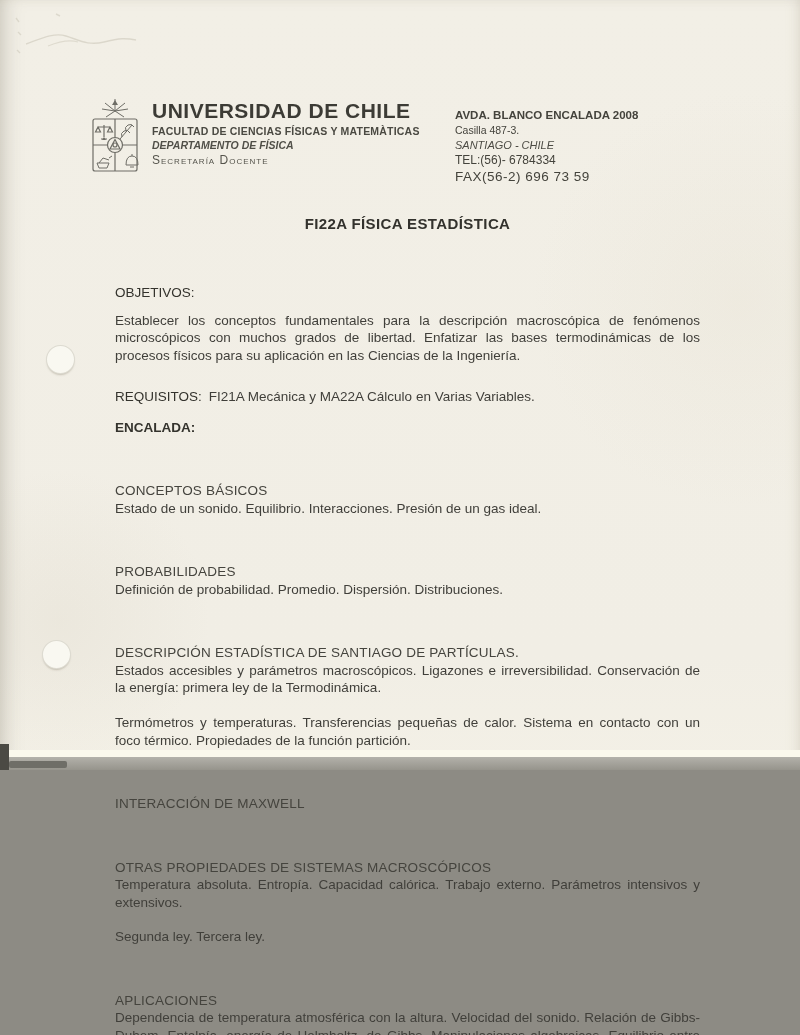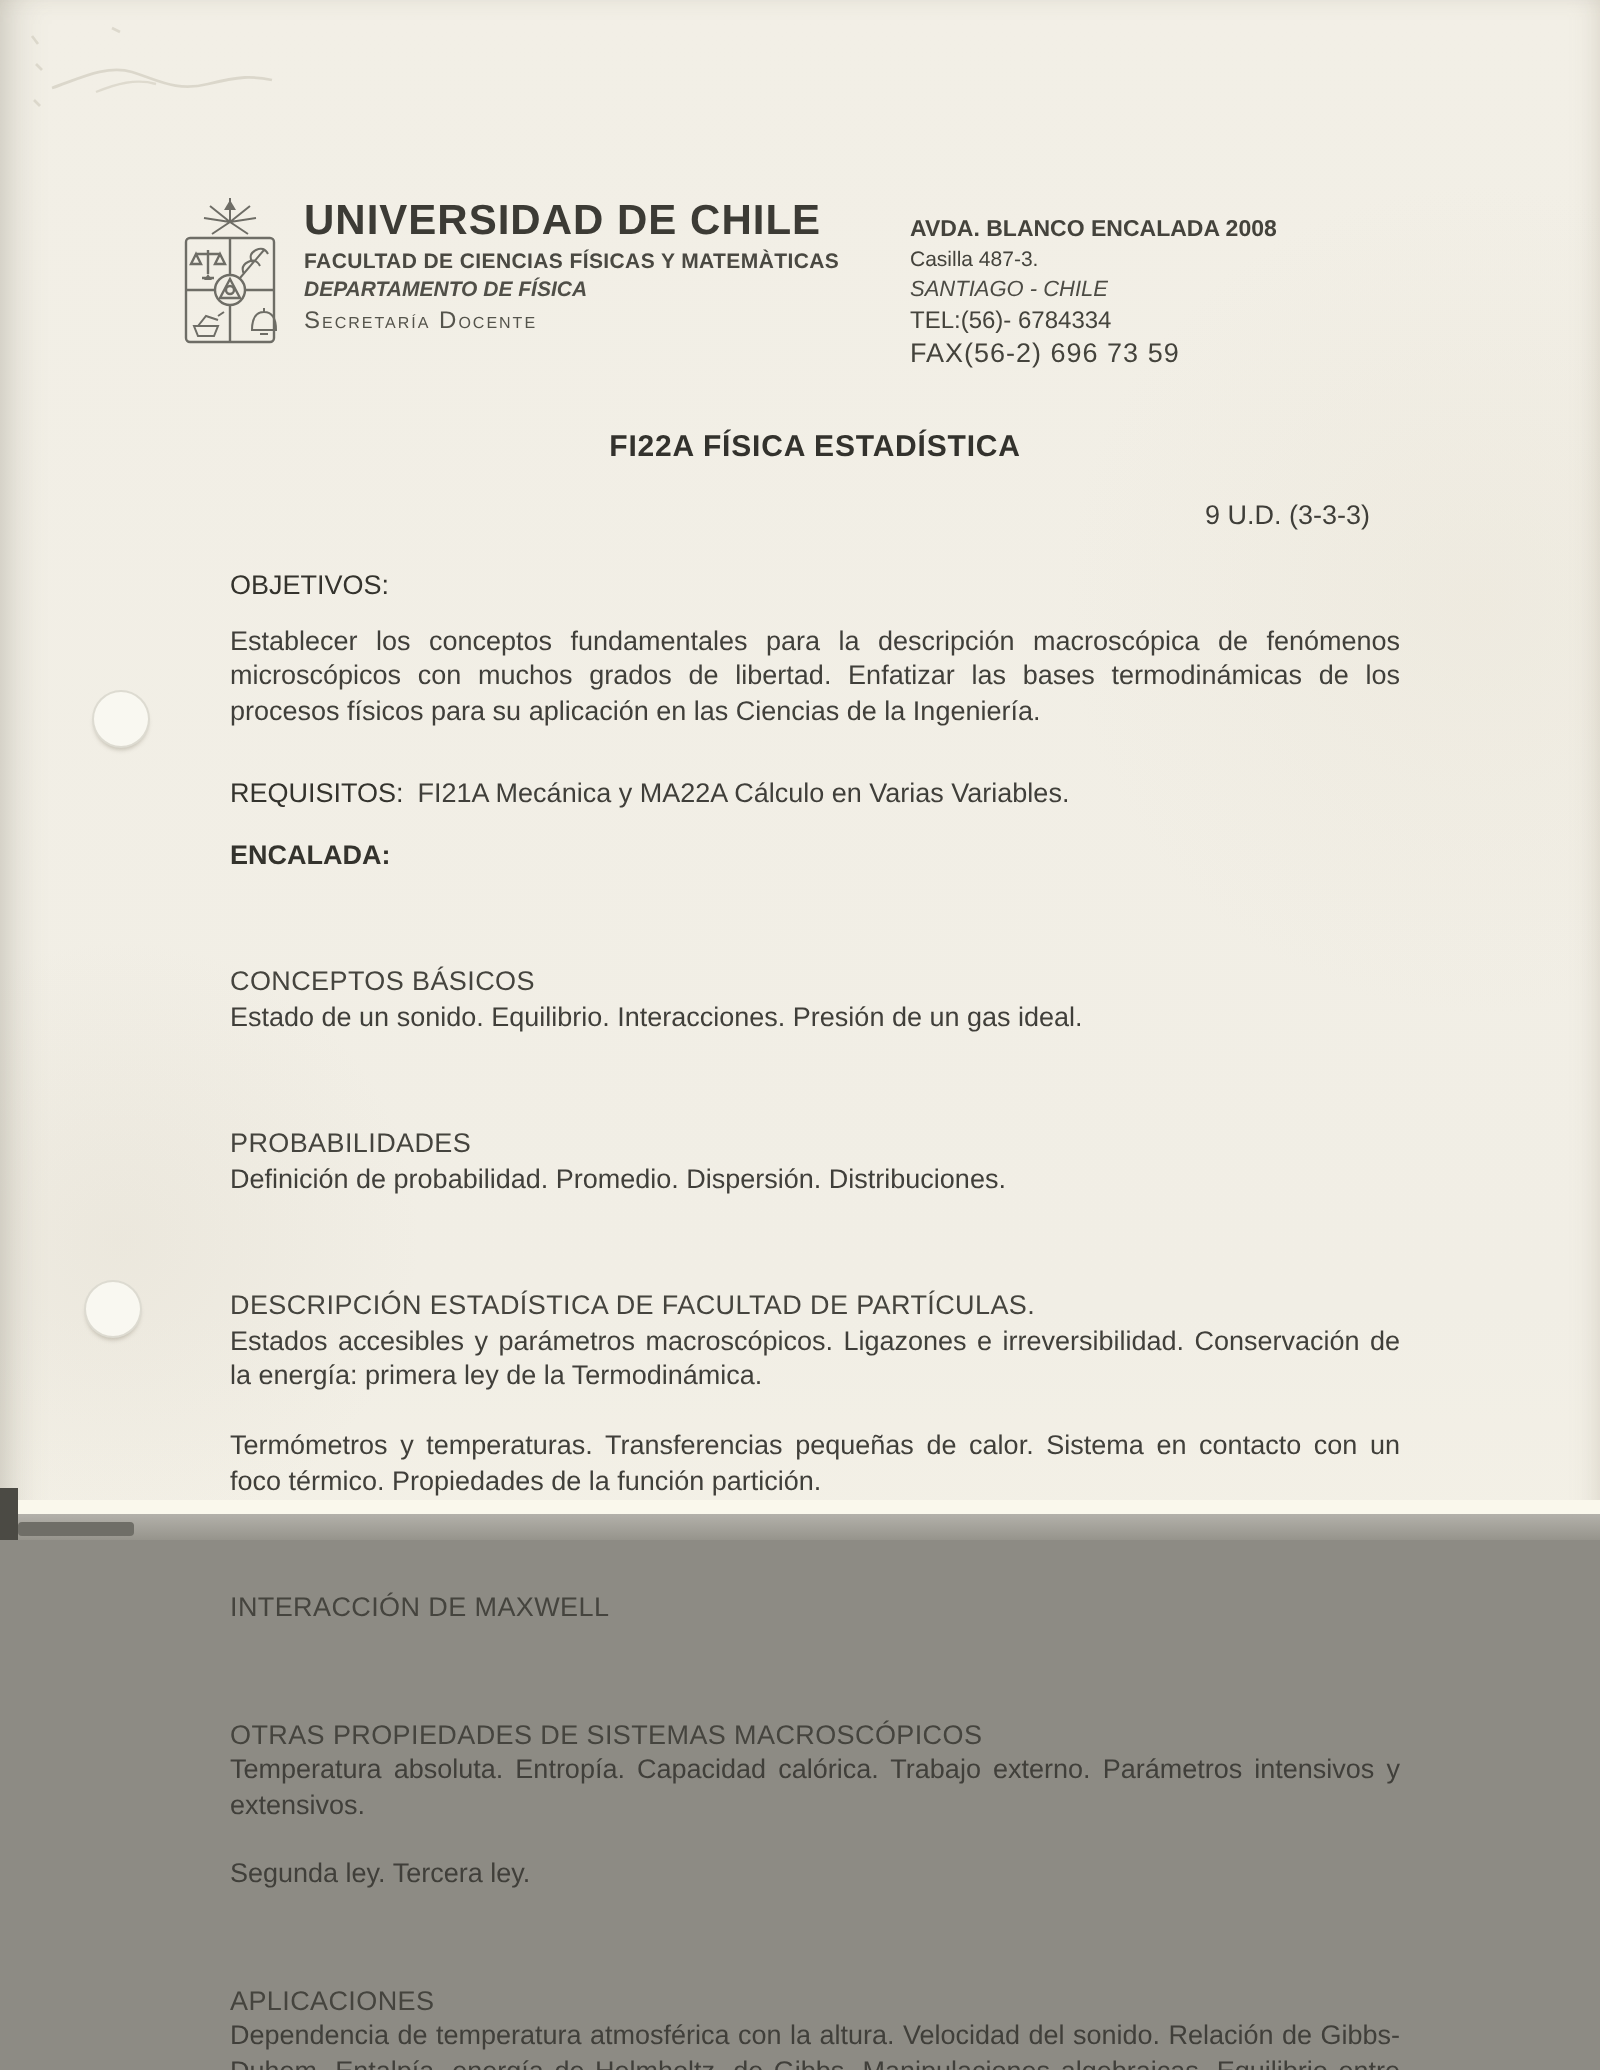--- a/index.html
+++ b/index.html
@@ -112,21 +112,20 @@
 
   <div class="hdr-right">
     <div class="addr1">AVDA. BLANCO ENCALADA 2008</div>
     <div class="addr2">Casilla 487-3.</div>
     <div class="addr3">SANTIAGO - CHILE</div>
     <div class="addr4">TEL:(56)- 6784334</div>
     <div class="addr5">FAX(56-2) 696 73 59</div>
   </div>
 
   <div class="course-title">FI22A FÍSICA ESTADÍSTICA</div>
-  <div class="course-credits">9 U.D. (3-3-3)</div>
 
   <div class="content">
 
     <div class="bold-label">OBJETIVOS:</div>
     <p class="para">Establecer los conceptos fundamentales para la descripción macroscópica de fenómenos microscópicos con muchos grados de libertad. Enfatizar las bases termodinámicas de los procesos físicos para su aplicación en las Ciencias de la Ingeniería.</p>
 
     <div class="req-line">
       <span class="bold-label">REQUISITOS:</span><span class="req-text">FI21A Mecánica y MA22A Cálculo en Varias Variables.</span>
     </div>
 
@@ -136,21 +135,21 @@
       <div class="sec-heading">CONCEPTOS BÁSICOS</div>
       <p class="sec-body">Estado de un sonido. Equilibrio. Interacciones. Presión de un gas ideal.</p>
     </div>
 
     <div class="sec">
       <div class="sec-heading">PROBABILIDADES</div>
       <p class="sec-body">Definición de probabilidad. Promedio. Dispersión. Distribuciones.</p>
     </div>
 
     <div class="sec">
-      <div class="sec-heading">DESCRIPCIÓN ESTADÍSTICA DE FACULTAD DE PARTÍCULAS.</div>
+      <div class="sec-heading">DESCRIPCIÓN ESTADÍSTICA DE SANTIAGO DE PARTÍCULAS.</div>
       <p class="sec-body">Estados accesibles y parámetros macroscópicos. Ligazones e irreversibilidad. Conservación de la energía: primera ley de la Termodinámica.</p>
     </div>
 
     <div class="sec sec-gap">
       <p class="sec-body">Termómetros y temperaturas. Transferencias pequeñas de calor. Sistema en contacto con un foco térmico. Propiedades de la función partición.</p>
     </div>
 
     <div class="sec">
       <div class="sec-heading">INTERACCIÓN DE MAXWELL</div>
     </div>

